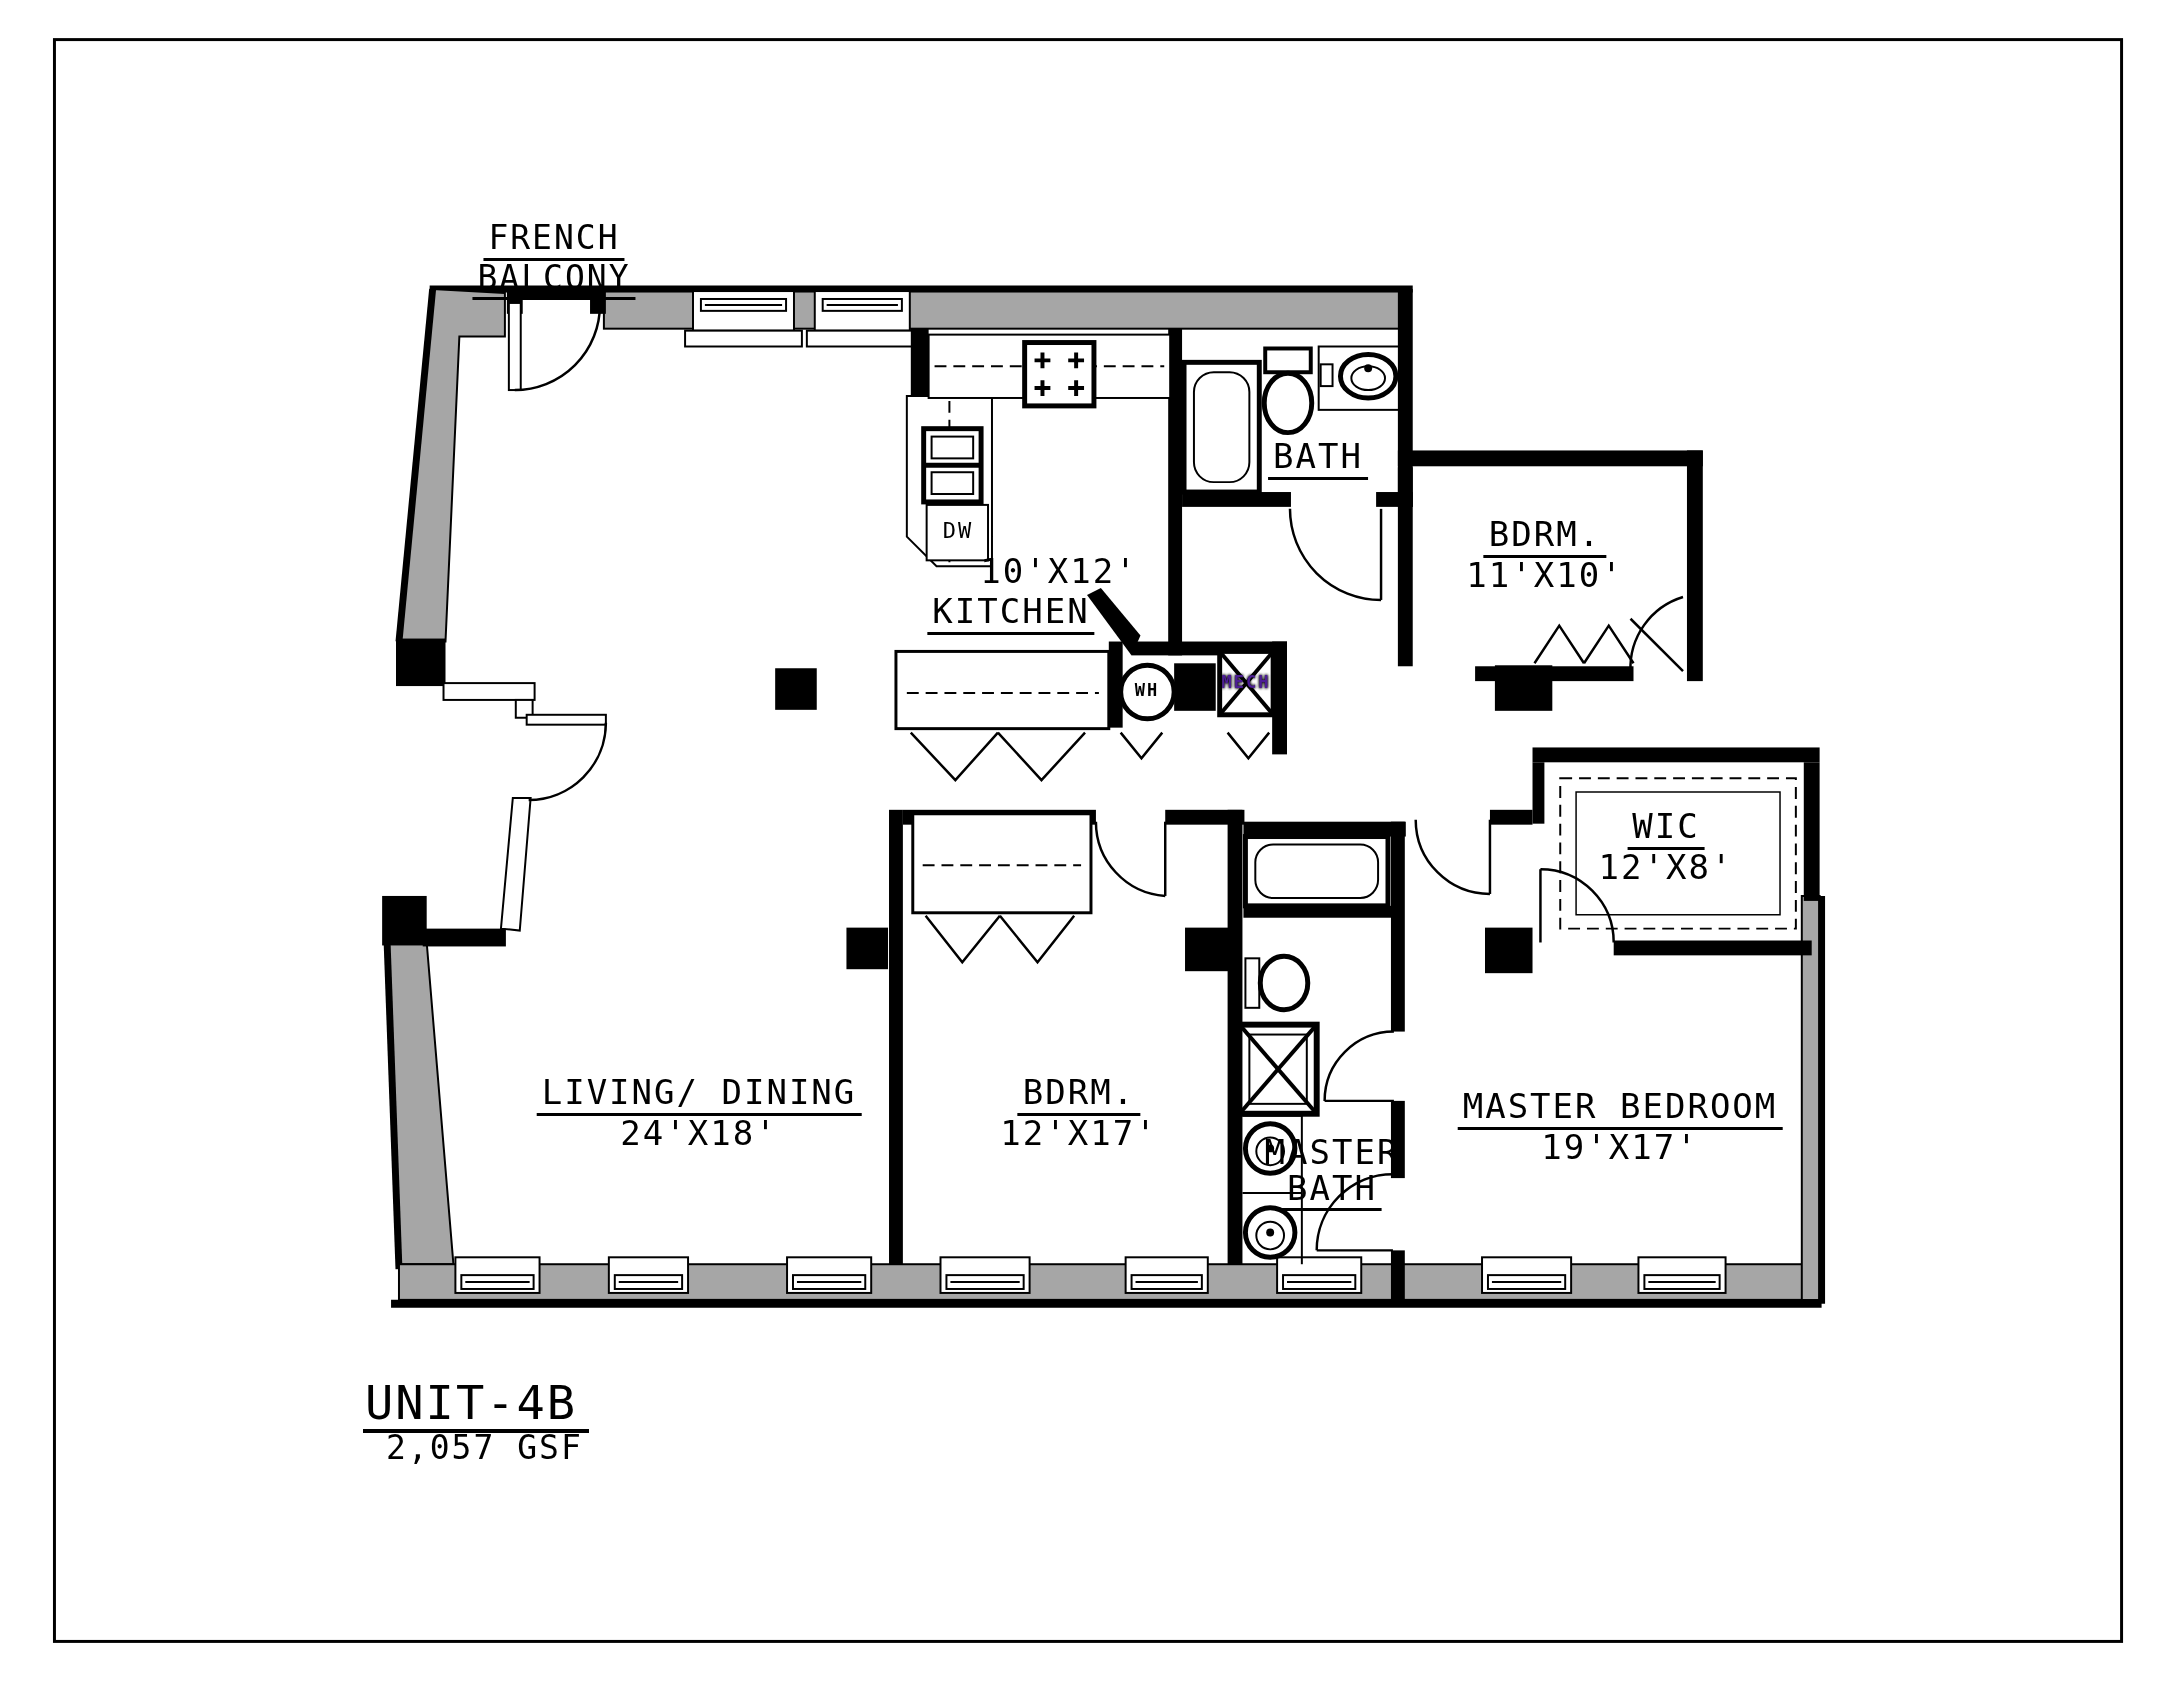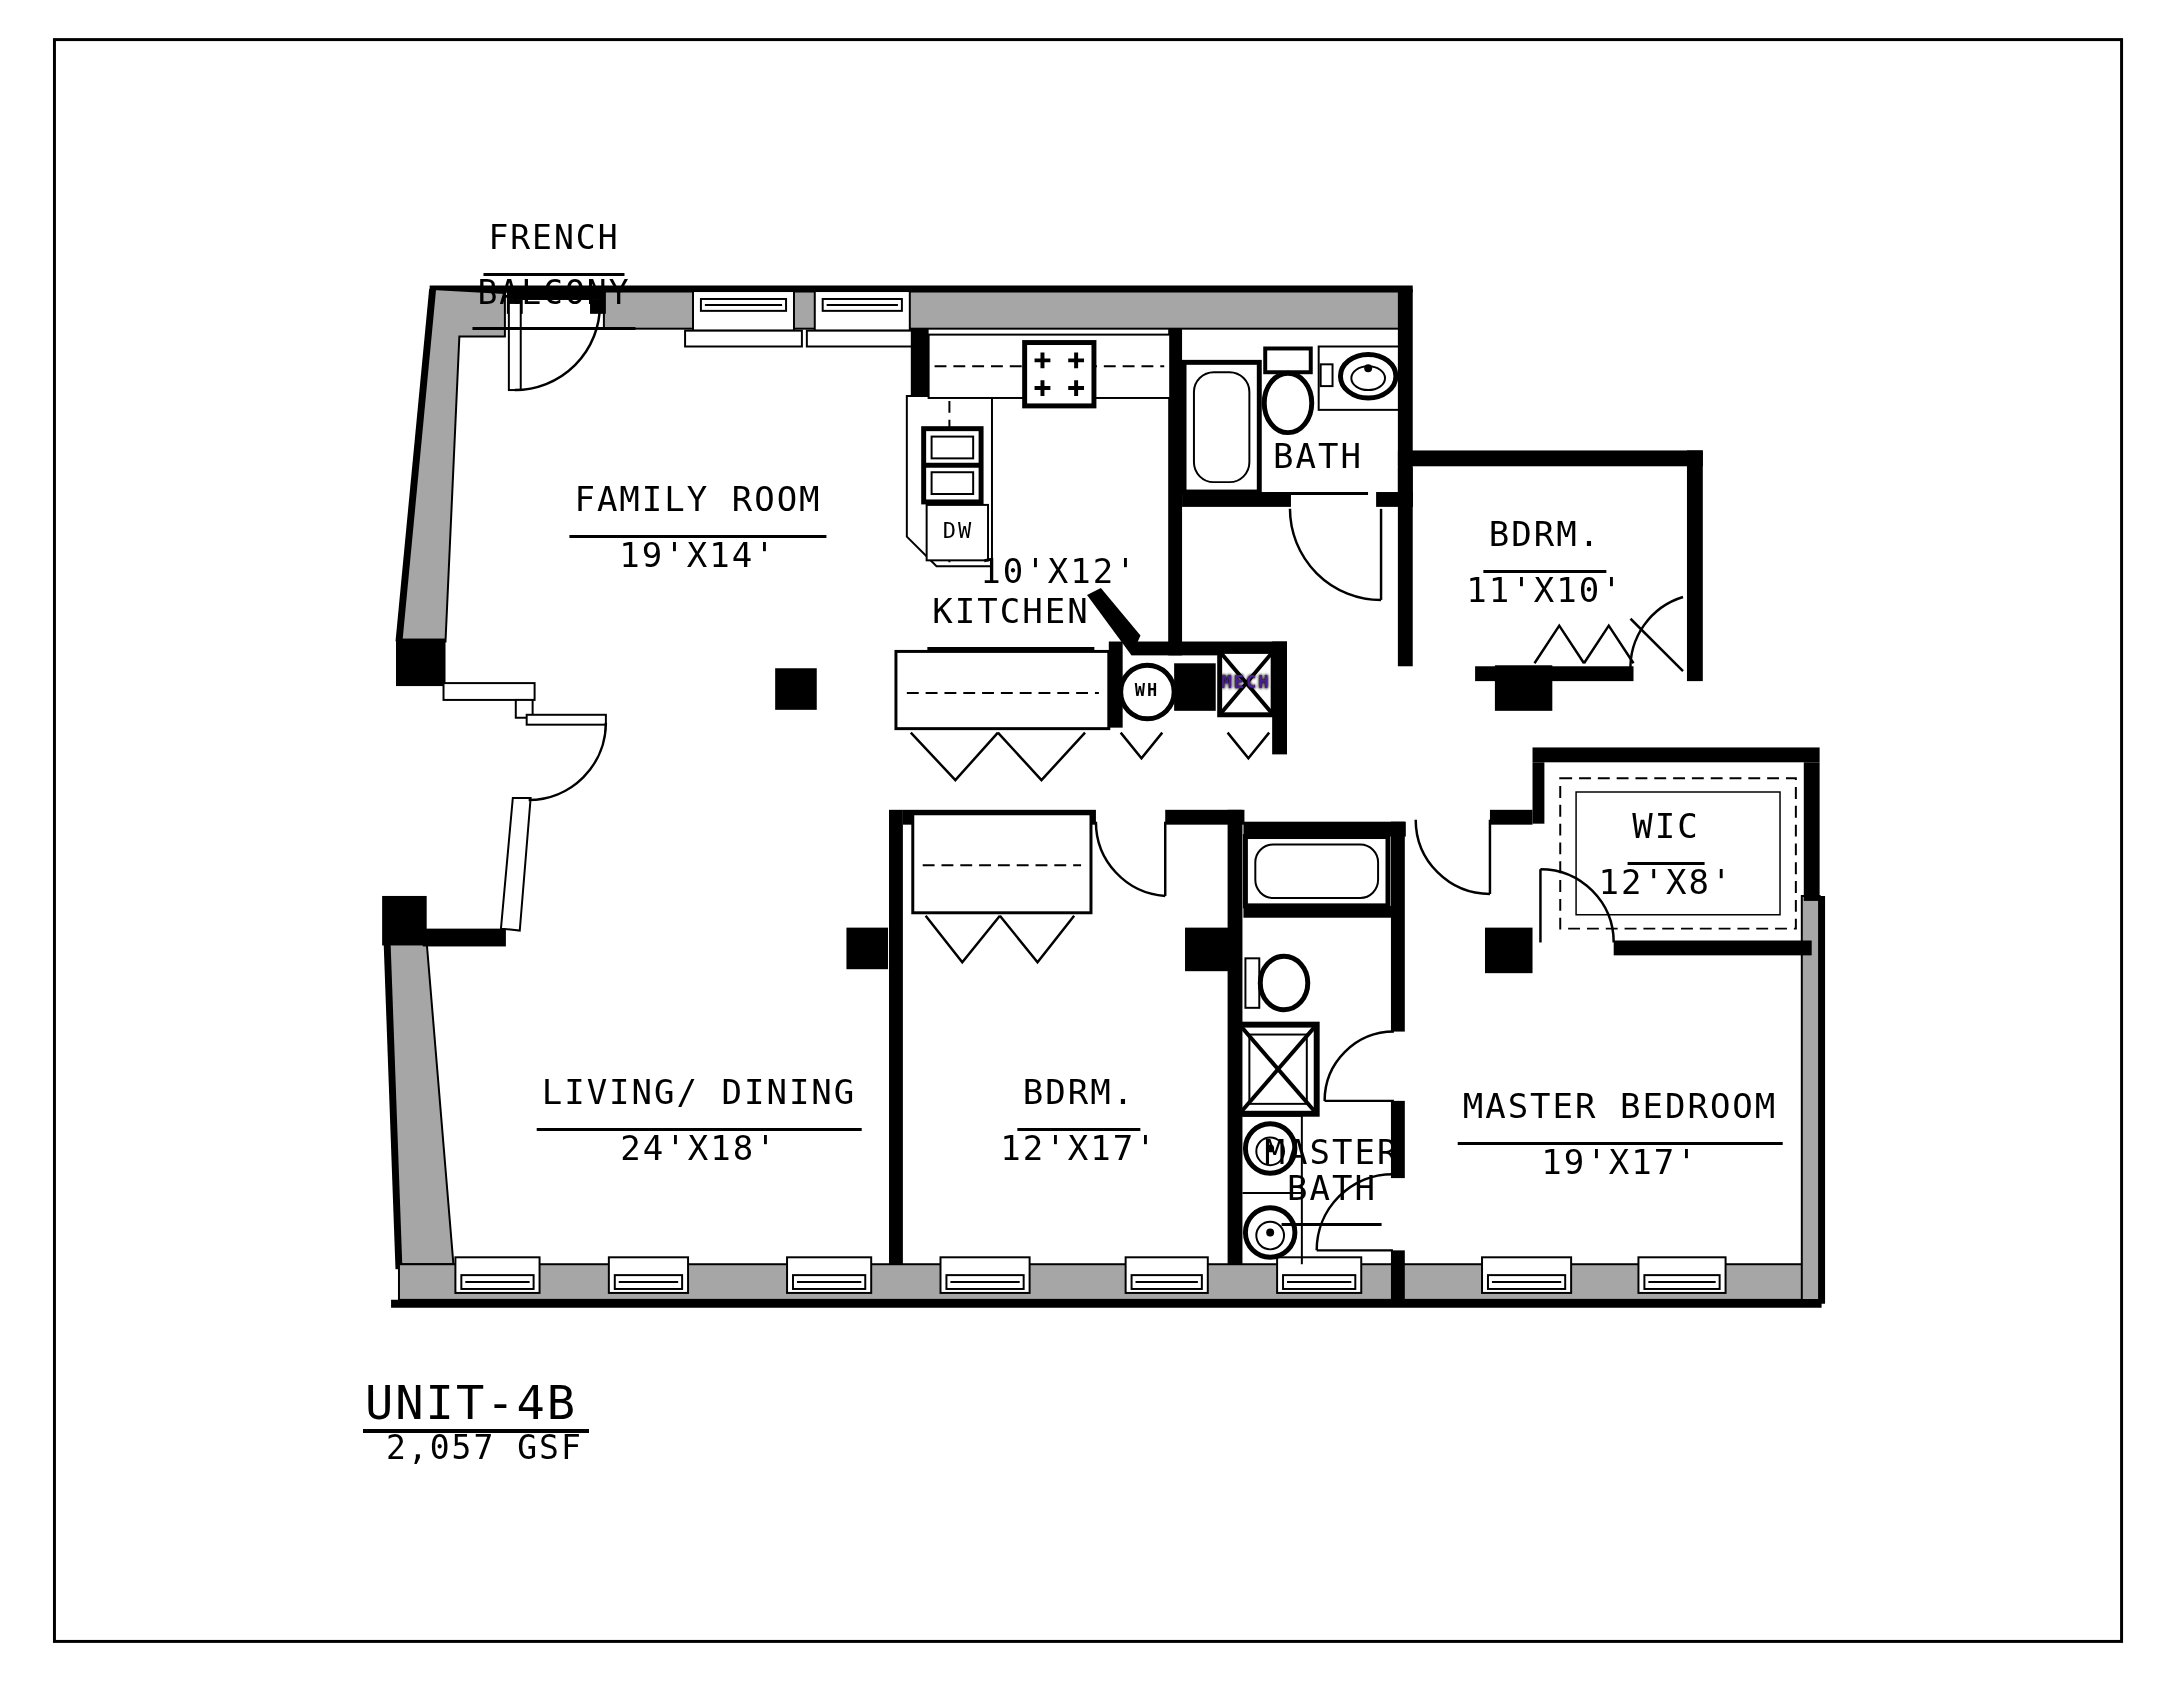--- a/index.html
+++ b/index.html
@@ -2,21 +2,21 @@
 <html><head>
 <meta charset="utf-8">
 <style>
   html,body{margin:0;padding:0;background:#ffffff;}
   .stage{position:relative;width:2178px;height:1683px;background:#ffffff;overflow:hidden;
          font-family:"DejaVu Sans Mono", monospace;color:#000;}
   .stage svg{position:absolute;left:0;top:0;}
   .lbl{position:absolute;white-space:nowrap;letter-spacing:2px;line-height:1.05;
        font-family:"DejaVu Sans Mono", monospace;color:#000;}
   .ctr{transform:translateX(-50%);text-align:center;}
-  .und{border-bottom:3px solid #000;padding:0 5px 17px 5px;display:inline-block;}
+  .und{border-bottom:3px solid #000;padding:0 5px 2px 5px;display:inline-block;}
   .rm{font-size:34px;}
   .sm{font-size:17px;font-weight:bold;}
   .wall{fill:#000;}
   .gray{fill:#a6a6a6;stroke:#000;stroke-width:2;}
   .thin{fill:#ffffff;stroke:#000;stroke-width:2;}
   .fix{fill:#ffffff;stroke:#000;stroke-width:5;}
   .fix2{fill:none;stroke:#000;stroke-width:2;}
   .door{fill:none;stroke:#000;stroke-width:2.5;}
   .dash{fill:none;stroke:#000;stroke-width:2;stroke-dasharray:12 7;}
   .edge{stroke:#000;stroke-width:7;}
@@ -297,24 +297,20 @@
     </g>
   </g>
 
 </svg>
 
   <div class="lbl ctr" style="left:554px;top:221px;font-size:33px;">
     <span class="und">FRENCH</span><br>
     <span class="und">BALCONY</span>
   </div>
 
-  <div class="lbl ctr rm" style="left:698px;top:482px;">
-    <span class="und">FAMILY ROOM</span><br>
-    <span>19'X14'</span>
-  </div>
 
   <div class="lbl ctr rm" style="left:1042px;top:554px;margin-left:17px;">10'X12'</div>
   <div class="lbl ctr rm" style="left:1011px;top:594px;text-align:center;">
     <span class="und">KITCHEN</span>
   </div>
 
   <div class="lbl ctr rm" style="left:1318px;top:439px;">
     <span class="und">BATH</span>
   </div>
 

